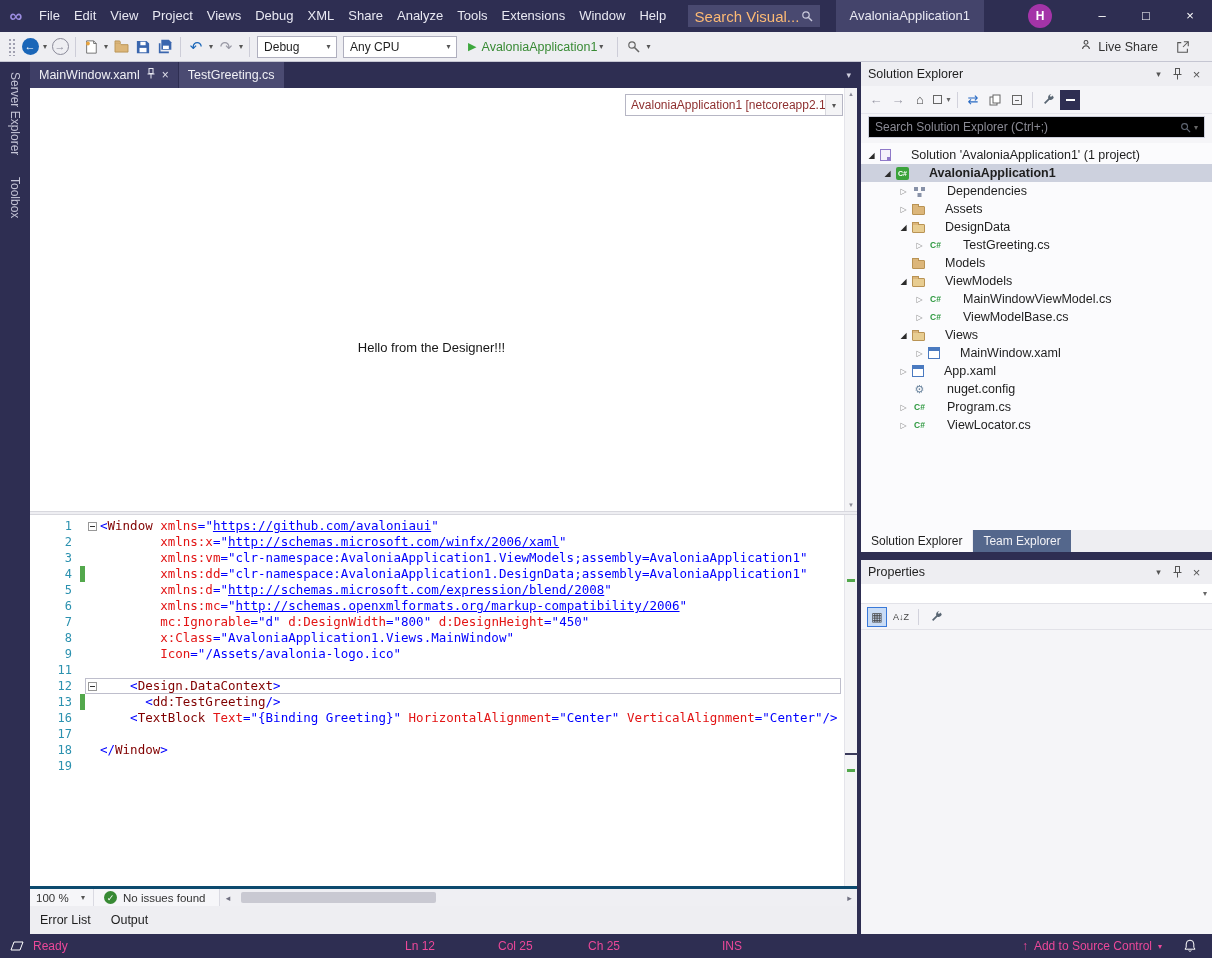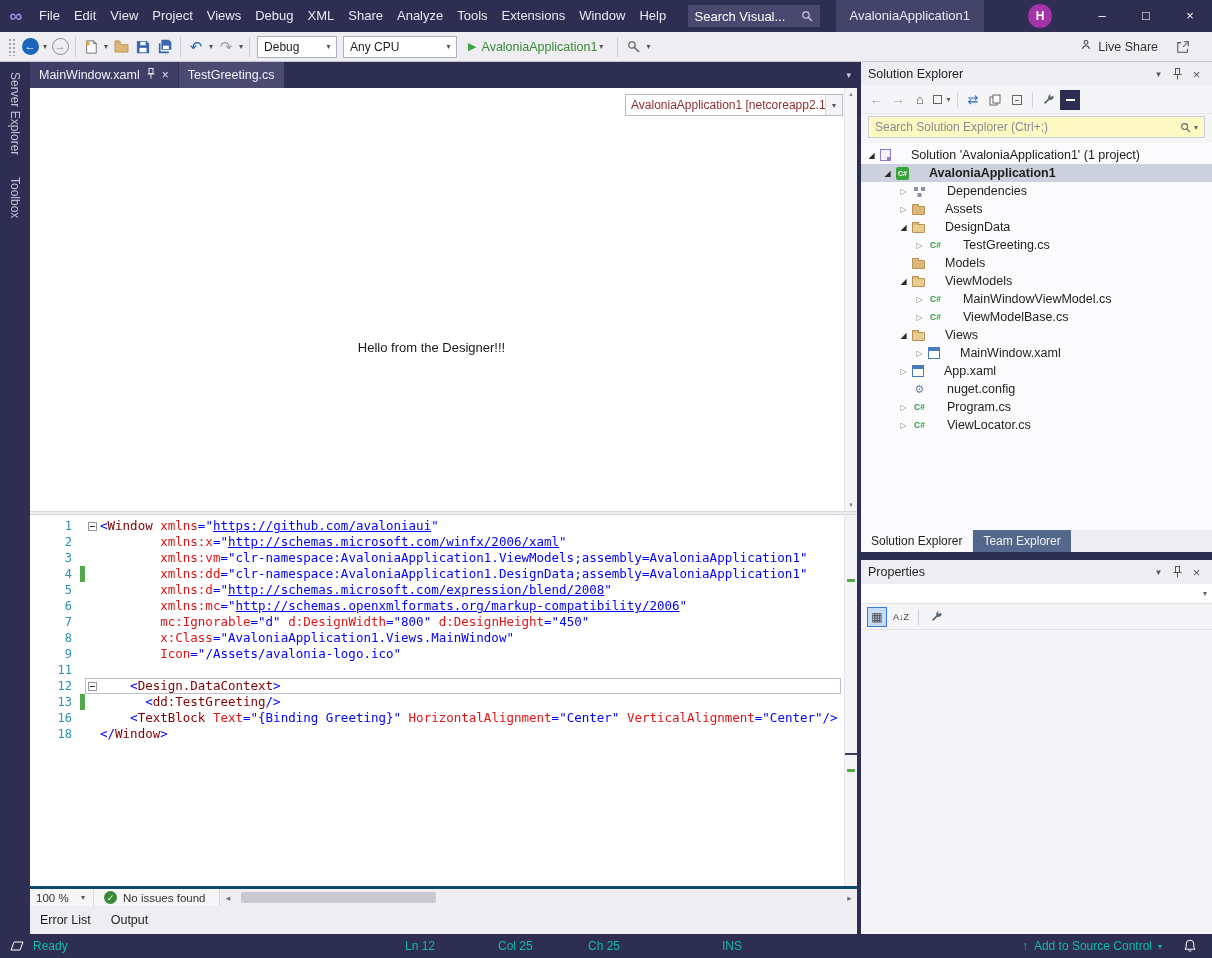--- a/index.html
+++ b/index.html
@@ -6,21 +6,21 @@
 html,body{width:1212px;height:958px}
 body{font-family:"Liberation Sans",sans-serif;background:#2E2E52}
 .app{position:relative;width:1212px;height:958px;background:#2E2E52;overflow:hidden;font-size:13px}
 
 
 .titlebar{position:absolute;top:0;left:0;right:0;height:32px;background:#2E2E52;display:flex;align-items:center;color:#E8E8F2}
 .vslogo{width:32px;text-align:center;font-size:18px;font-weight:bold;color:#9B8CE0;line-height:32px}
 .menubar{display:flex}
 .menu-item{padding:0 7px;line-height:32px;font-size:13px;white-space:nowrap;cursor:default}
 .tb-search{margin-left:auto;width:132px;height:22px;background:#494970;display:flex;align-items:center;padding:0 7px}
-.tb-search-text{flex:1;font-size:13px;color:#ffffff;white-space:nowrap;overflow:hidden}
+.tb-search-text{flex:1;font-size:15px;color:#fdba74;white-space:nowrap;overflow:hidden}
 .mag{display:flex;color:#C9C9DC}
 .tb-title{margin-left:16px;height:32px;line-height:32px;padding:0 14px;background:#44446B;font-size:13px;white-space:nowrap}
 .avatar{margin-left:44px;width:24px;height:24px;border-radius:50%;background:#A434A8;color:#fff;font-weight:bold;font-size:12px;display:flex;align-items:center;justify-content:center;flex:none}
 .wc{margin-left:28px;display:flex;height:32px}
 .wc-btn{width:44px;text-align:center;line-height:32px;font-size:13px;color:#fff}
 
 
 .toolbar{position:absolute;top:32px;left:0;right:0;height:30px;background:#EEEEF2;border-bottom:1px solid #C5C6D2;display:flex;align-items:center;padding:0 4px;color:#444}
 .grip{width:7px;height:18px;margin:0 4px;background-image:radial-gradient(#A0A0B0 1px,transparent 1.2px);background-size:4px 4px}
 .icn{min-width:22px;height:22px;display:flex;align-items:center;justify-content:center}
@@ -106,21 +106,21 @@
 .seic{min-width:20px;height:20px;display:flex;align-items:center;justify-content:center;color:#444;font-size:13px}
 .seic.dim{color:#9A9AA6}
 .seic.blue{color:#2B6CC4}
 .seic.pressed{background:#2E2E52}
 .pressbar{width:9px;height:2px;background:#fff}
 .sesep{width:1px;height:16px;background:#D2D2DC;margin:0 3px}
 .sq{display:inline-block;width:9px;height:9px;border:1px solid #666;margin-right:1px}
 .collic{display:inline-block;width:10px;height:10px;border:1px solid #666;position:relative}
 .collic::after{content:"";position:absolute;left:2px;right:2px;top:4px;height:1px;background:#666}
 .sdd{font-size:8px;color:#666;margin-left:3px}
-.sesearch{height:22px;margin:2px 7px 5px;background:#fef9c3;border:1px solid #CCCEDB;display:flex;align-items:center;padding:0 6px;font-size:12px;color:#8A8A94;flex:none}
+.sesearch{height:22px;margin:2px 7px 5px;background:#000000;border:1px solid #CCCEDB;display:flex;align-items:center;padding:0 6px;font-size:12px;color:#8A8A94;flex:none}
 .sesearch .ph{flex:1;white-space:nowrap;overflow:hidden}
 .smag{display:flex;color:#5F6673}
 .tree{flex:1;background:#FBFBFD;overflow:hidden;font-size:12.5px;color:#1E1E1E;padding-top:3px}
 .trow{height:18px;display:flex;align-items:center;white-space:nowrap}
 .trow.sel{background:#CDD1DE}
 .tarr{width:13px;text-align:center;flex:none}
 .tarr.exp{font-size:8px;color:#2B2B2B}
 .tarr.col{font-size:8px;color:#8A8A8A}
 .tlab{margin-left:20px}
 .tlab.b{font-weight:bold}
@@ -143,21 +143,21 @@
 .setab:not(.active){background:#54678C;color:#F2F2F6;margin-left:1px}
 .propspanel{position:absolute;top:498px;left:0;right:0;bottom:0;background:#F5F5F8;display:flex;flex-direction:column}
 .props-combo{height:20px;background:#fff;border-bottom:1px solid #E2E2E8;display:flex;align-items:center;justify-content:flex-end;padding-right:5px;flex:none}
 .propstoolbar{height:26px;display:flex;align-items:center;gap:4px;padding:0 6px;border-bottom:1px solid #E2E2E8;flex:none}
 .pt-ic{width:20px;height:20px;display:flex;align-items:center;justify-content:center;color:#444;font-size:12px}
 .pt-ic.sel{background:#C9DCF5;border:1px solid #3979D9}
 .azicon{font-size:9px;font-weight:normal;color:#444}
 .propsbody{flex:1}
 
 
-.statusbar{position:absolute;left:0;right:0;bottom:0;height:24px;background:#2E2E52;color:#14b8a6;font-size:12px;display:flex;align-items:center}
+.statusbar{position:absolute;left:0;right:0;bottom:0;height:24px;background:#2E2E52;color:#ec4899;font-size:12px;display:flex;align-items:center}
 .st-icon{margin:0 9px 0 10px;display:flex}
 .st-ln{position:absolute;left:405px}
 .st-col{position:absolute;left:498px}
 .st-ch{position:absolute;left:588px}
 .st-ins{position:absolute;left:722px}
 .st-right{margin-left:auto;display:flex;align-items:center;gap:6px;padding-right:16px}
 .st-up{font-size:12px}
 .st-dd{font-size:8px}
 .bell{margin-left:16px;display:flex}
 </style>
@@ -396,24 +396,36 @@
             <span class="fold"></span>
             <span class="ltx"><span class="tk-p">      </span><span class="tk-d">&lt;</span><span class="tk-t">dd:TestGreeting</span><span class="tk-d">/&gt;</span></span>
           </div>
           <div class="cline">
             <span class="ln">16</span>
             <span class="chg"></span>
             <span class="fold"></span>
             <span class="ltx"><span class="tk-p">    </span><span class="tk-d">&lt;</span><span class="tk-t">TextBlock</span><span class="tk-p"> </span><span class="tk-a">Text</span><span class="tk-d">=</span><span class="tk-v">"{Binding Greeting}"</span><span class="tk-p"> </span><span class="tk-a">HorizontalAlignment</span><span class="tk-d">=</span><span class="tk-v">"Center"</span><span class="tk-p"> </span><span class="tk-a">VerticalAlignment</span><span class="tk-d">=</span><span class="tk-v">"Center"</span><span class="tk-d">/&gt;</span></span>
           </div>
           <div class="cline">
+            <span class="ln">17</span>
+            <span class="chg"></span>
+            <span class="fold"></span>
+            <span class="ltx"></span>
+          </div>
+          <div class="cline">
             <span class="ln">18</span>
             <span class="chg"></span>
             <span class="fold"></span>
             <span class="ltx"><span class="tk-d">&lt;/</span><span class="tk-t">Window</span><span class="tk-d">&gt;</span></span>
+          </div>
+          <div class="cline">
+            <span class="ln">19</span>
+            <span class="chg"></span>
+            <span class="fold"></span>
+            <span class="ltx"></span>
           </div>
         </div>
       <div class="vscroll">
         <span class="mark m1"></span>
         <span class="mark m2"></span>
         <span class="mark mc"></span>
       </div>
     </div>
 
     <div class="editor-statusrow">

